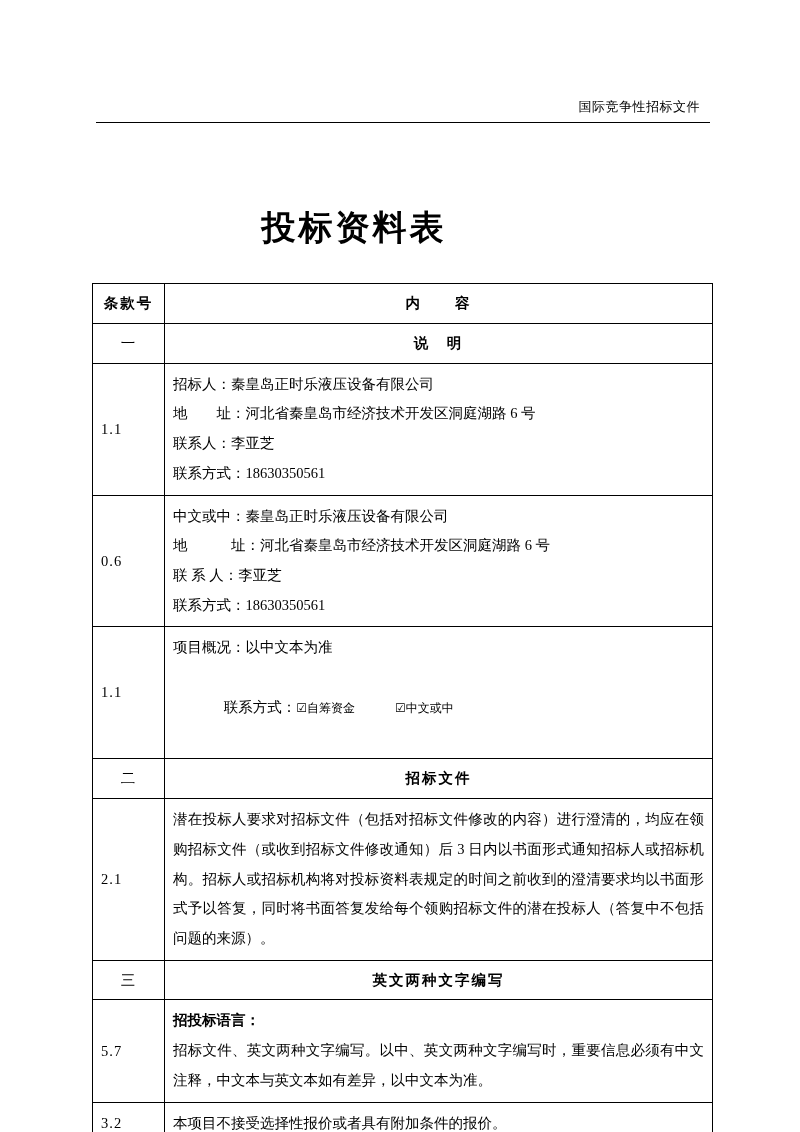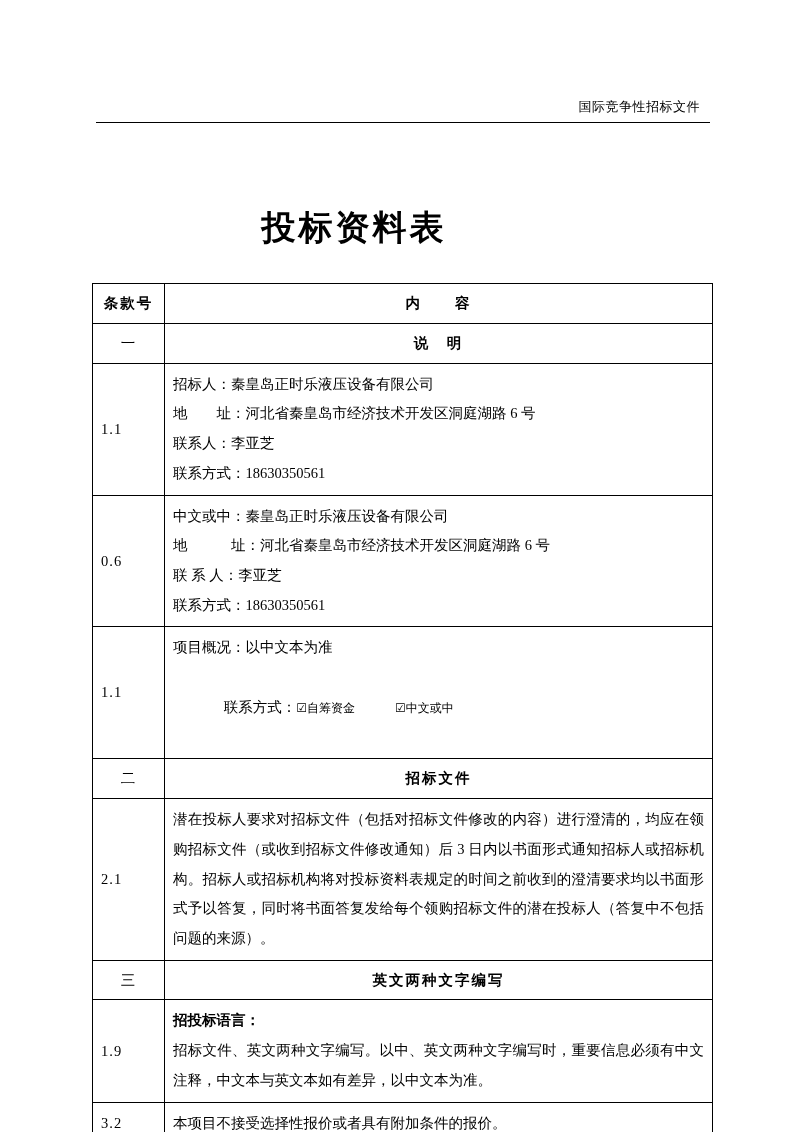--- a/index.html
+++ b/index.html
@@ -181,21 +181,21 @@
             <p class="just">潜在投标人要求对招标文件（包括对招标文件修改的内容）进行澄清的，均应在领购招标文件（或收到招标文件修改通知）后 3 日内以书面形式通知招标人或招标机构。招标人或招标机构将对投标资料表规定的时间之前收到的澄清要求均以书面形式予以答复，同时将书面答复发给每个领购招标文件的潜在投标人（答复中不包括问题的来源）。</p>
           </td>
         </tr>
 
         <tr>
           <td class="cell-no">三</td>
           <td class="cell-center-bold">英文两种文字编写</td>
         </tr>
 
         <tr>
-          <td class="cell-no rowlabel">1.9</td>
+          <td class="cell-no rowlabel">5.7</td>
           <td class="cell-body">
             <p class="bold">招投标语言：</p>
             <p class="just">招标文件、英文两种文字编写。以中、英文两种文字编写时，重要信息必须有中文注释，中文本与英文本如有差异，以中文本为准。</p>
           </td>
         </tr>
 
         <tr>
           <td class="cell-no rowlabel">3.2</td>
           <td class="cell-body">
             <p>本项目不接受选择性报价或者具有附加条件的报价。</p>

